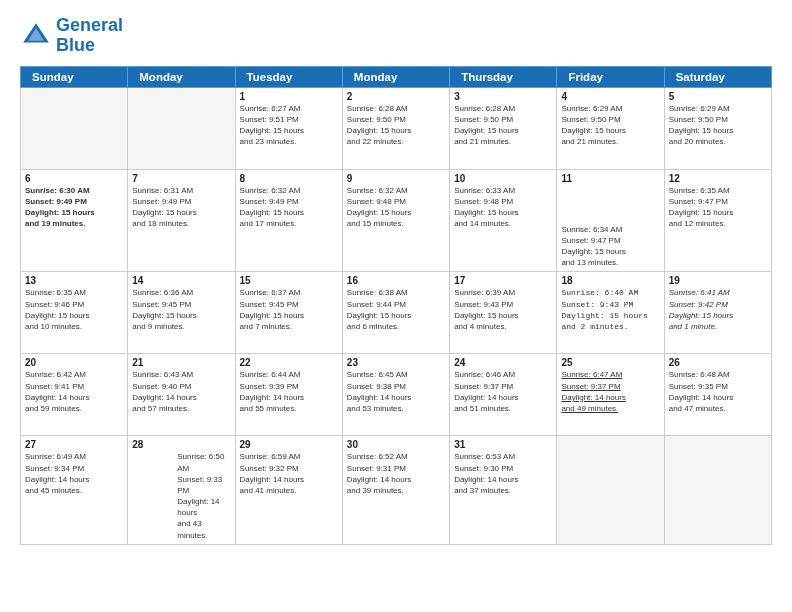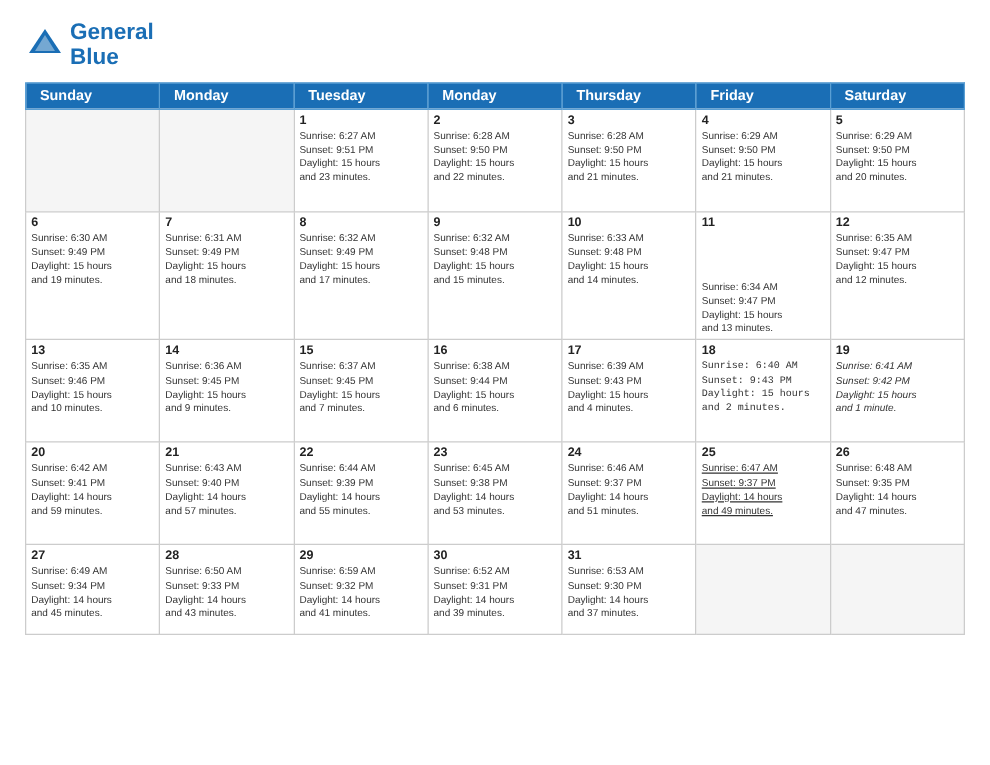--- a/index.html
+++ b/index.html
@@ -163,21 +163,21 @@
             <span class="day-num">5</span>
             <div class="day-info" style="white-space: pre-line;">Sunrise: 6:29 AM
 Sunset: 9:50 PM
 Daylight: 15 hours
 and 20 minutes.</div>
           </td>
         </tr>
         <tr>
           <td>
             <span class="day-num">6</span>
-            <div class="day-info" style="white-space: pre-line;">Sunrise: 6:30 AM
+            <div class="day-info" style="white-space: pre-line; font-weight: bold;">Sunrise: 6:30 AM
 Sunset: 9:49 PM
 Daylight: 15 hours
 and 19 minutes.</div>
           </td>
           <td>
             <span class="day-num">7</span>
             <div class="day-info" style="white-space: pre-line;">Sunrise: 6:31 AM
 Sunset: 9:49 PM
 Daylight: 15 hours
 and 18 minutes.</div>
@@ -323,21 +323,21 @@
         <tr class="last-row">
           <td>
             <span class="day-num">27</span>
             <div class="day-info" style="white-space: pre-line;">Sunrise: 6:49 AM
 Sunset: 9:34 PM
 Daylight: 14 hours
 and 45 minutes.</div>
           </td>
           <td>
             <span class="day-num">28</span>
-            <div class="day-info" style="white-space: pre-line;">Sunrise: 6:50 AM
+            <div class="day-info" style="white-space: pre-line; margin-left: 45px;">Sunrise: 6:50 AM
 Sunset: 9:33 PM
 Daylight: 14 hours
 and 43 minutes.</div>
           </td>
           <td>
             <span class="day-num">29</span>
             <div class="day-info" style="white-space: pre-line;">Sunrise: 6:59 AM
 Sunset: 9:32 PM
 Daylight: 14 hours
 and 41 minutes.</div>

